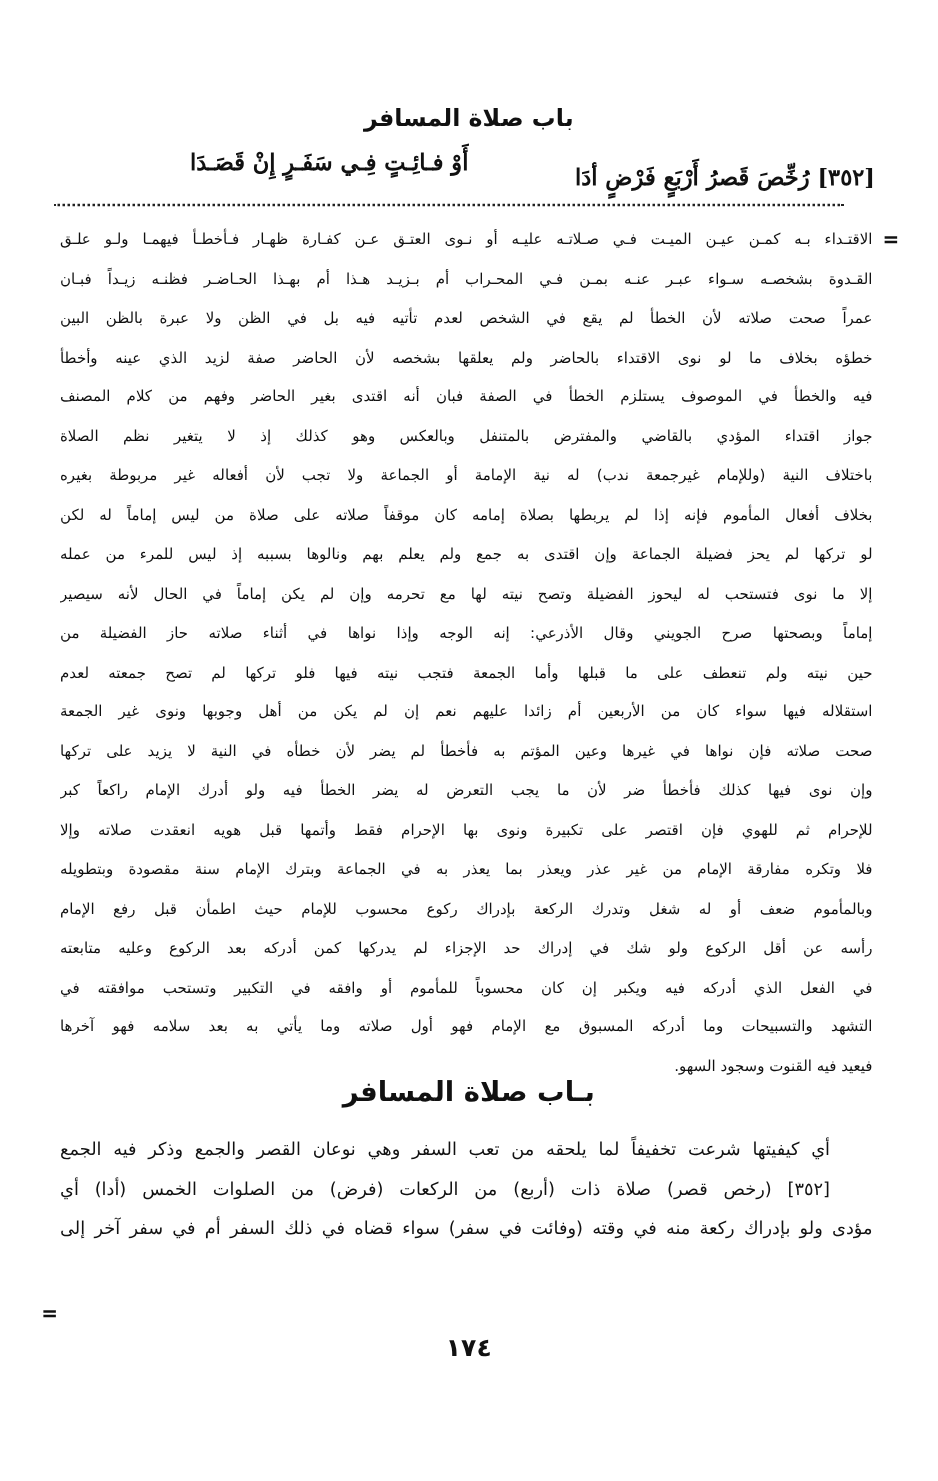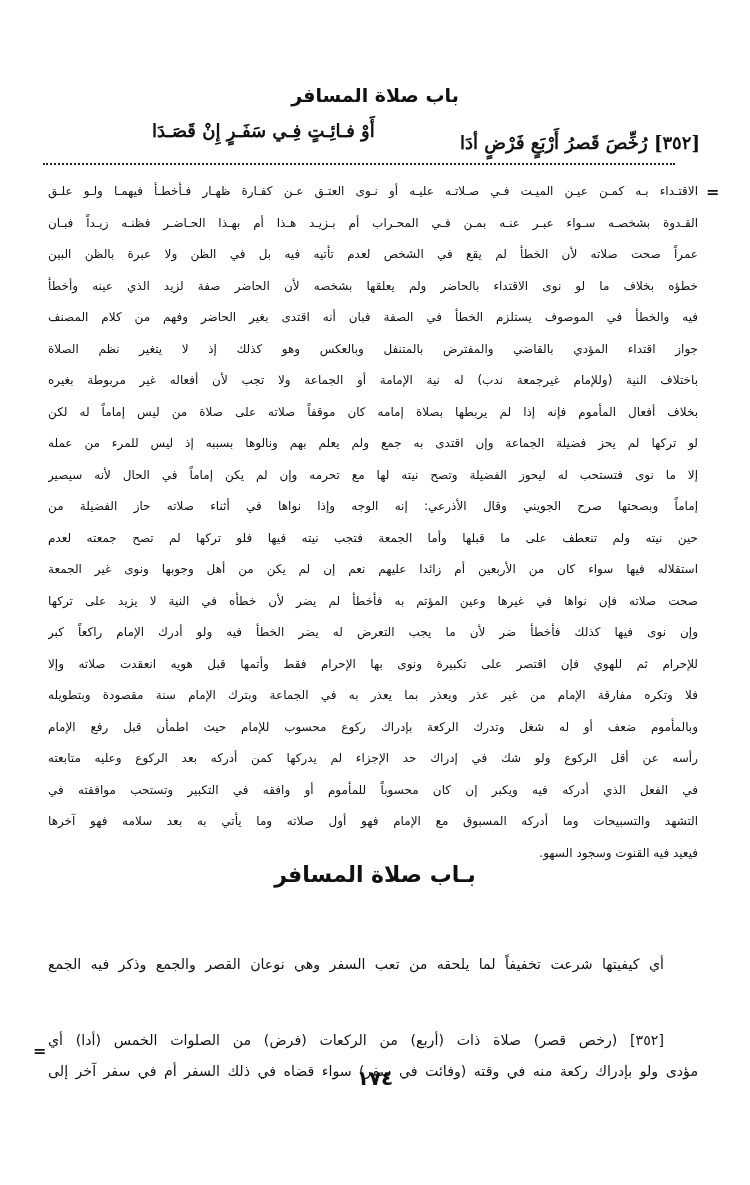--- a/index.html
+++ b/index.html
@@ -111,21 +111,20 @@
       position: absolute;
       top: 905px;
       left: 48px;
       width: 650px;
       direction: rtl;
       font-size: 14.2px;
       line-height: 31.5px;
     }
     .intro .indent-line {
       padding-right: 34px;
-      margin-top: 44px;
     }
     .page-number {
       position: absolute;
       top: 1066px;
       left: 0;
       width: 750px;
       text-align: center;
       font-size: 20px;
       font-weight: bold;
       direction: rtl;

